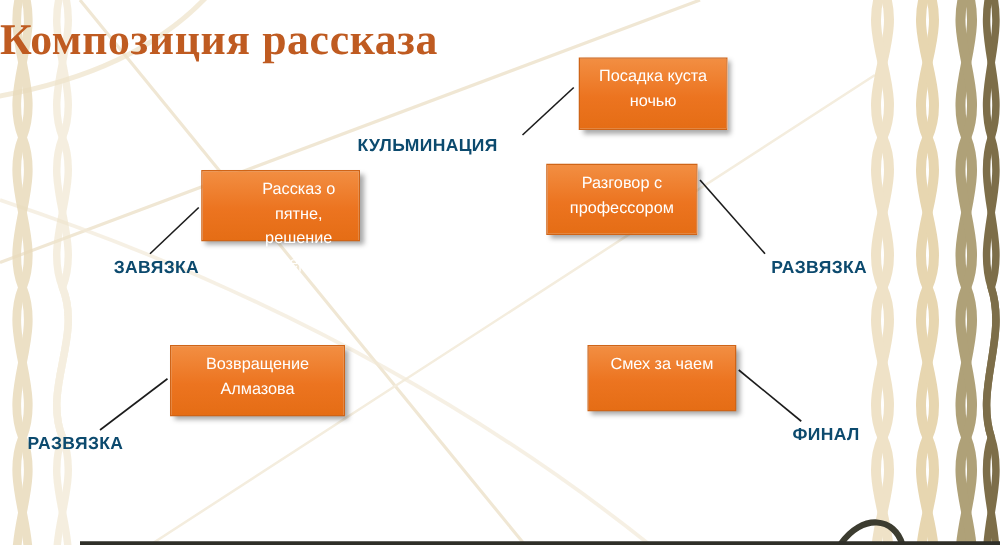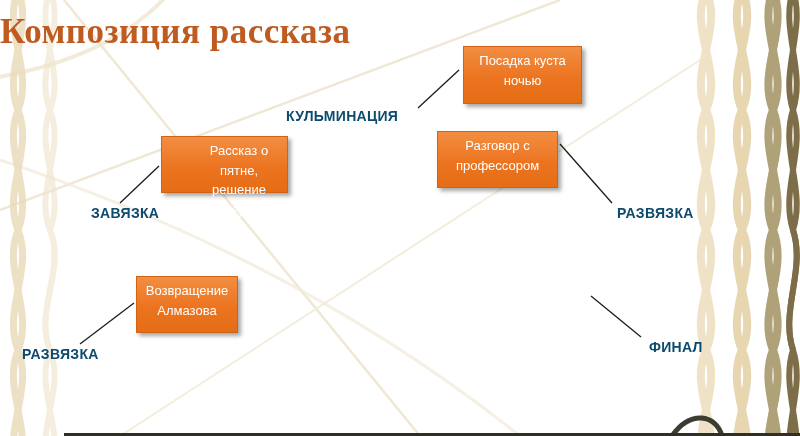--- a/index.html
+++ b/index.html
@@ -31,34 +31,34 @@
     border:1px solid #cf6417;
     box-shadow:3px 3px 4px rgba(0,0,0,.35);
     color:#ffffff;
     font:13px/1.5 "Liberation Sans",sans-serif;
     display:flex;align-items:flex-start;justify-content:center;
     text-align:center;padding:4px 9px;
   }
   .b-posadka {left:463px;top:46px; width:119px;height:58px;}
   .b-razgovor{left:437px;top:131px;width:121px;height:57px;}
   .b-rasskaz {left:161px;top:136px;width:127px;height:57px;padding-left:38px;}
-  .b-vozvrat {left:136px;top:276px;width:102px;height:57px;}
+  .b-vozvrat {left:136px;top:276px;width:140px;height:57px;}
   .b-smekh   {left:470px;top:276px;width:119px;height:53px;}
 
   
   .label{
     position:absolute;white-space:nowrap;
     font:bold 14px "Liberation Sans",sans-serif;
     color:#0c4a6e;letter-spacing:.3px;
   }
   .l-kulm     {left:286px;top:108px;}
   .l-razvitie {left:91px; top:205px;}
   .l-razvyazka{left:617px;top:205px;}
   .l-zavyazka {left:22px; top:346px;}
-  .l-final    {left:649px;top:339px;}
+  .l-final    {left:634px;top:339px;}
 
   
   .baseline{
     position:absolute;left:64px;right:0;bottom:0;height:3px;
     background:#2f2f28;
   }
 </style>
 </head>
 <body>
 
@@ -118,20 +118,23 @@
   </div>
   <div class="box b-razgovor">
     <span>Разговор с профессором</span>
   </div>
   <div class="box b-rasskaz">
     <span>Рассказ о пятне, решение Веры</span>
   </div>
   <div class="box b-vozvrat">
     <span>Возвращение Алмазова</span>
   </div>
+  <div class="box b-smekh">
+    <span>Смех за чаем</span>
+  </div>
 
   <div class="label l-kulm">КУЛЬМИНАЦИЯ</div>
   <div class="label l-razvitie">ЗАВЯЗКА</div>
   <div class="label l-razvyazka">РАЗВЯЗКА</div>
   <div class="label l-zavyazka">РАЗВЯЗКА</div>
   <div class="label l-final">ФИНАЛ</div>
 
   <div class="baseline"></div>
 
 </div>

